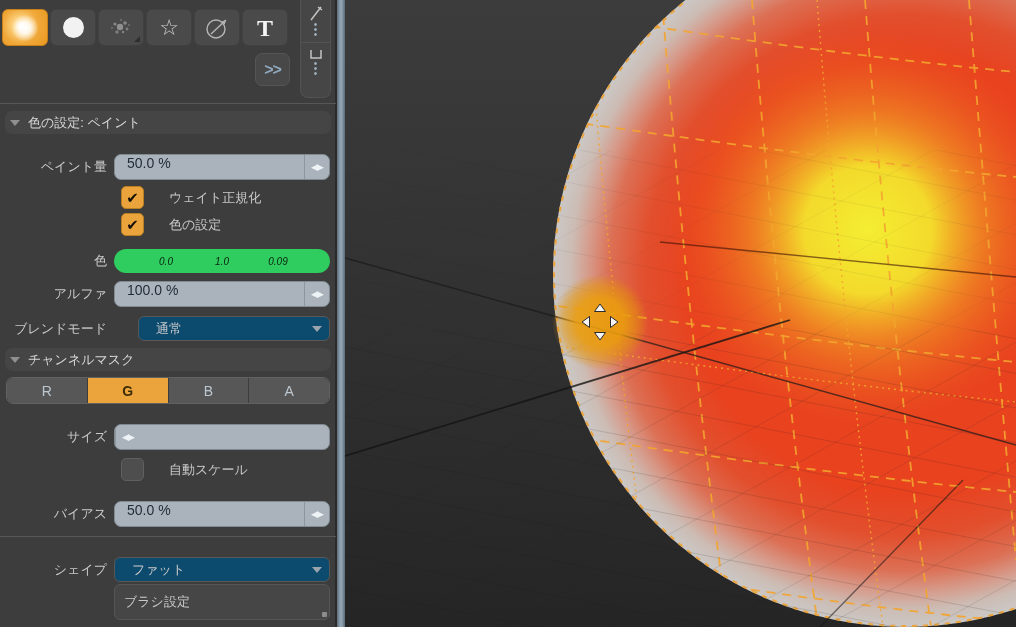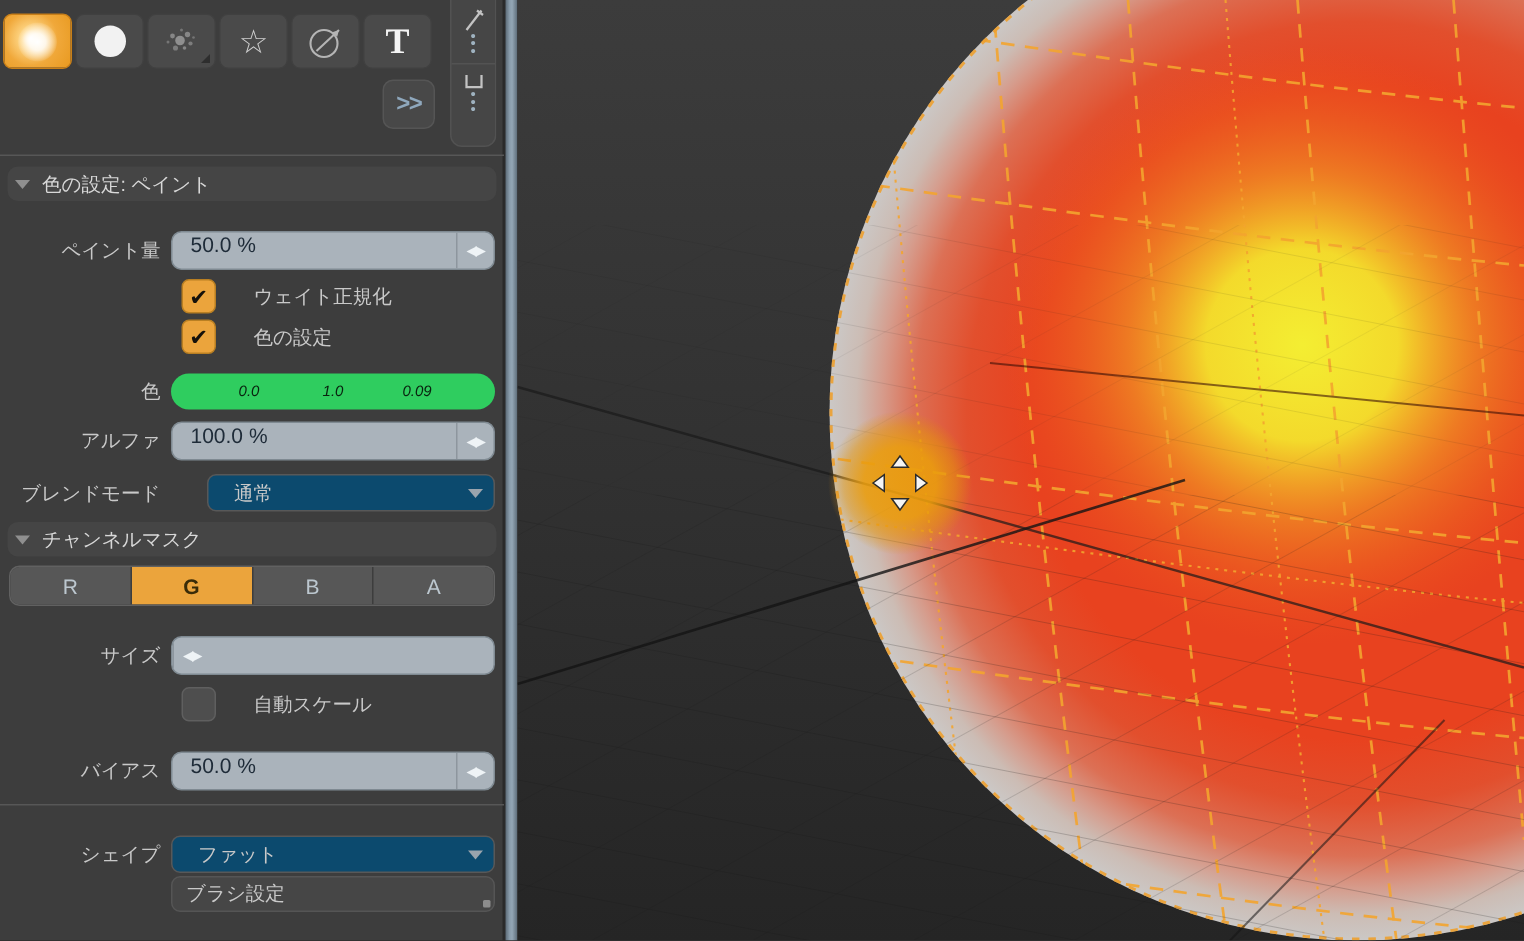--- a/index.html
+++ b/index.html
@@ -81,21 +81,21 @@
   .dropdown .tri-down{margin-left:auto; margin-right:7px; border-top-color:#9aa4ad;}
 
   .segmented{display:flex; margin:6px 6px 0 6px; gap:1px; border-radius:7px; overflow:hidden;
     border:1px solid #616161;}
   .seg-btn{flex:1; height:25px; background:#575757; color:#bcc7cf; font-size:14px;
     display:flex; align-items:center; justify-content:center;}
   .seg-btn.active{background:var(--accent-orange); color:#3a2c08; font-weight:bold;}
 
   .hdivider{margin-top:9px; border-top:1px solid #575757;}
 
-  .popup-btn{flex:1; height:24px; background:#464646; border:1px solid #555; border-radius:6px;
+  .popup-btn{flex:1; height:36px; background:#464646; border:1px solid #555; border-radius:6px;
     display:flex; align-items:center; padding-left:9px; color:#c9c9c9; font-size:13px; position:relative;}
   .popup-btn::after{content:""; position:absolute; right:2px; bottom:2px; width:5px; height:5px;
     background:#8d8d8d; border-radius:1px;}
 
   .mt10{margin-top:20px;} .mt8{margin-top:8px;} .mt9{margin-top:9px;gap:24px;}
   .mt13{margin-top:13px;} .mt6{margin-top:6px;} .mt4{margin-top:4px;} .mt2{margin-top:2px;}
 
   
   .splitter{position:absolute; left:337px; top:0; width:8px; height:627px;
     background:linear-gradient(90deg,#5c6b77 0%, var(--splitter) 35%, #93a6b5 55%, #5c6b77 100%);}

